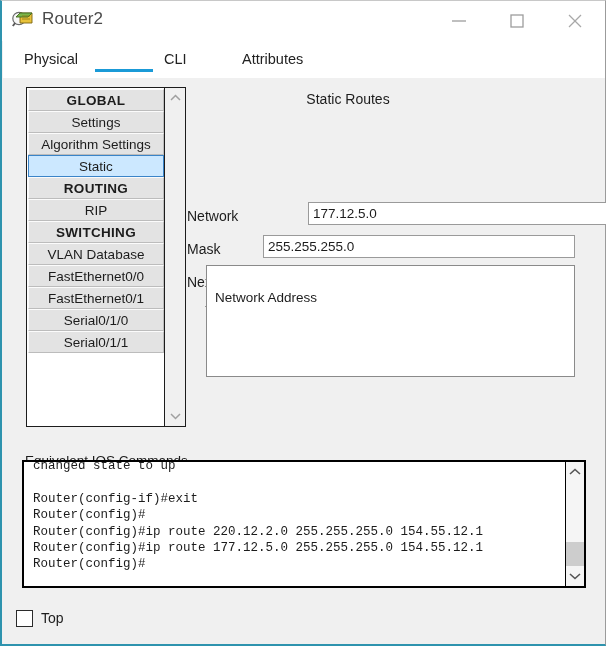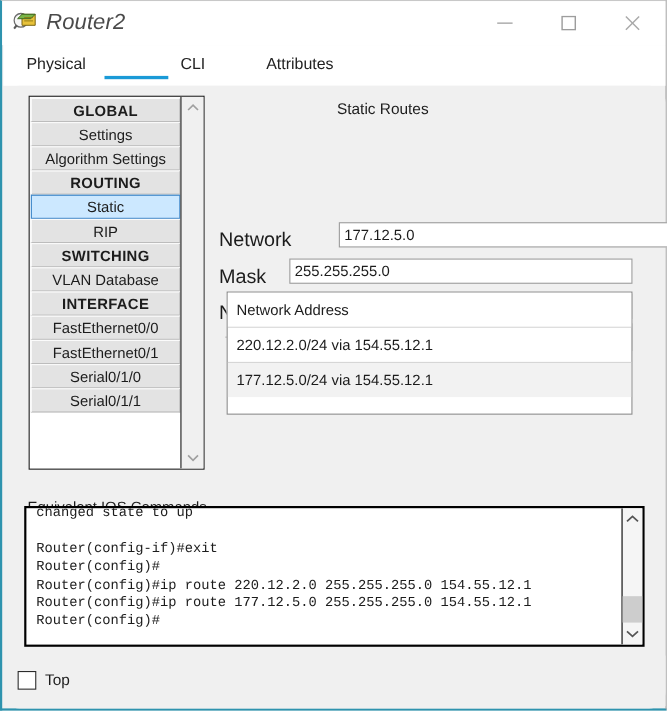--- a/index.html
+++ b/index.html
@@ -37,25 +37,24 @@
     background: #ffffff;
   }
   #app-icon {
     position: absolute;
     left: 10px; top: 9px;
     width: 22px; height: 22px;
   }
   #title-text {
     position: absolute;
     left: 40px; top: 8px;
-    font-size: 20px;
+    font-size: 17px;
     color: #4a4a4a;
     letter-spacing: 0.1px;
     white-space: nowrap;
-    font-style: italic;
   }
   .winbtn {
     position: absolute;
     top: 0;
     width: 46px;
     height: 40px;
     cursor: default;
   }
   .winbtn svg { position: absolute; left: 13px; top: 13px; }
   #btn-min  { left: 435px; }
@@ -162,22 +161,22 @@
   #form-title {
     position: absolute;
     left: 345px; top: 13px;
     transform: translateX(-50%);
     font-size: 14px;
     color: #1c1c1c;
     white-space: nowrap;
   }
   .frm-label {
     position: absolute;
-    left: 196px;
-    font-size: 18px;
+    left: 184px;
+    font-size: 14px;
     color: #1c1c1c;
     white-space: nowrap;
   }
   .frm-input {
     position: absolute;
     left: 260px;
     width: 312px;
     height: 23px;
     box-sizing: border-box;
     border: 1px solid #9a9a9a;
@@ -234,20 +233,21 @@
     overflow: hidden;
   }
   .route-head {
     height: 31px;
     line-height: 31px;
     padding-left: 8px;
     font-size: 13.5px;
     color: #1c1c1c;
     background: #ffffff;
     white-space: nowrap;
+    margin-top: 16px;
   }
   .route-row {
     height: 31px;
     line-height: 31px;
     padding-left: 8px;
     font-size: 13.5px;
     color: #1c1c1c;
     white-space: nowrap;
     border-top: 1px solid #d6d6d6;
     cursor: default;
@@ -384,26 +384,25 @@
     <div class="tab" id="tab-3" style="left:194px;margin-left:43px;">Attributes</div>
   </div>
 
   <div id="content">
 
     <div id="sidebar">
       <div id="sidebar-items">
           <div class="side-item header">GLOBAL</div>
           <div class="side-item">Settings</div>
           <div class="side-item">Algorithm Settings</div>
+          <div class="side-item selected">Static</div>
           <div class="side-item header">ROUTING</div>
-          <div class="side-item selected">Static</div>
           <div class="side-item">RIP</div>
           <div class="side-item header">SWITCHING</div>
           <div class="side-item">VLAN Database</div>
-          <div class="side-item header">INTERFACE</div>
           <div class="side-item">FastEthernet0/0</div>
           <div class="side-item">FastEthernet0/1</div>
           <div class="side-item">Serial0/1/0</div>
           <div class="side-item">Serial0/1/1</div>
         </div>
       <div id="sb-scroll">
         <div class="sb-arrow" id="sb-arrow-up">
           <span>
             <svg width="11" height="8" viewBox="0 0 11 8">
               <polyline points="1,6 5.5,1.5 10,6" fill="none" stroke="#a0a0a0" stroke-width="1.5"></polyline>
@@ -430,24 +429,20 @@
 
     <div class="frm-label" id="lbl-nexthop">Next Hop</div>
     <input class="frm-input" id="in-nexthop" type="text" value="154.55.12.1" style="">
 
     <div id="divider"></div>
 
     <div class="pb-button" id="btn-add">Add</div>
 
     <div id="route-list">
       <div class="route-head">Network Address</div>
-      <div id="route-rows">
-          <div class="route-row">220.12.2.0/24 via 154.55.12.1</div>
-          <div class="route-row alt">177.12.5.0/24 via 154.55.12.1</div>
-        </div>
     </div>
 
     <div class="pb-button" id="btn-remove">Remove</div>
 
     <div id="ios-label">Equivalent IOS Commands</div>
     <div id="ios-box">
       <pre id="ios-text">changed state to up
 
 Router(config-if)#exit
 Router(config)#

